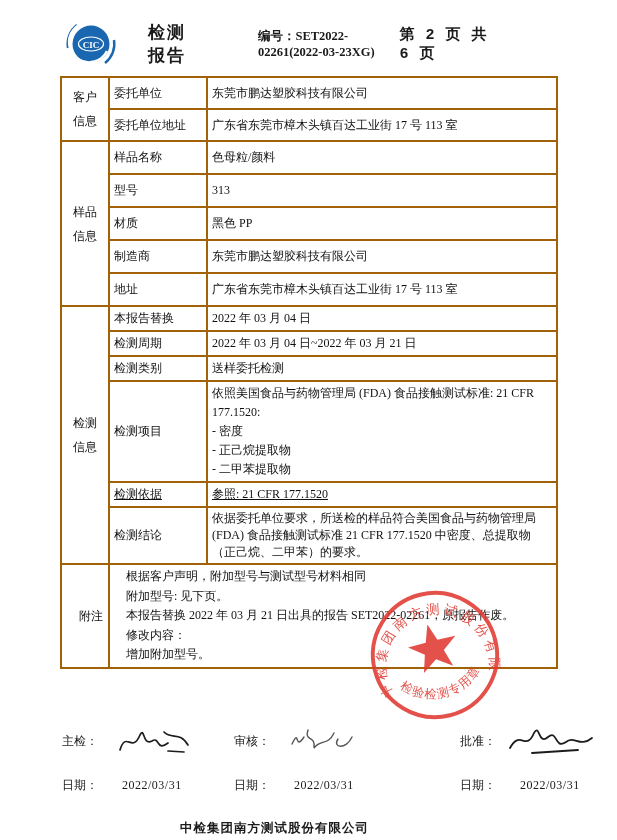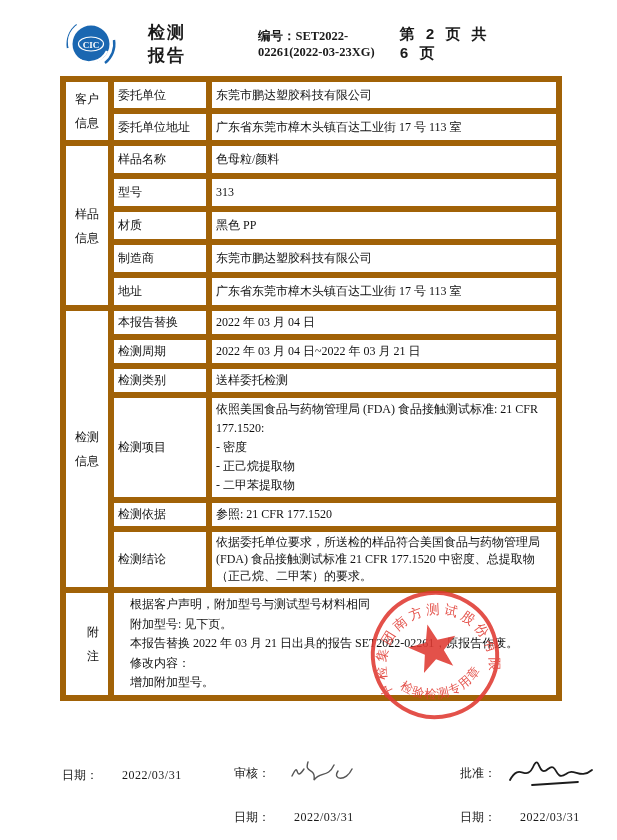--- a/index.html
+++ b/index.html
@@ -20,31 +20,31 @@
   .hd-title { font-size:17px; font-weight:bold; margin-left:30px; letter-spacing:2px; }
   .hd-no { font-size:12.5px; font-weight:bold; margin-left:58px; }
   .hd-page { font-size:15px; font-weight:bold; margin-left:auto; letter-spacing:1px;font-family:Liberation Mono, monospace; }
 
   
   table.report {
     border-collapse:collapse; table-layout:fixed;
     width:496px; margin:4px 0 0 60px;
   }
   table.report td {
-    border:6px solid #a16207; font-size:12px; color:#111;
+    border:2px solid #a16207; font-size:12px; color:#111;
     padding:2px 4px; vertical-align:middle;
   }
   td.sec-label { text-align:center; white-space:pre-line; line-height:24px; }
   td.f-label  { padding-left:8px; }
   td.f-value  { padding-left:11px; white-space:pre-line; line-height:19px; }
   tr.h32 td { height:32px; }
   tr.h33 td { height:33px; }
   tr.h25 td { height:25px; }
   tr.h96 td { height:96px; }
-  tr.h24 td { height:24px; }
+  tr.h24 td { height:24px;text-decoration:underline; }
   tr.h50 td { height:50px; line-height:17px; }
   tr.h97 td { height:97px;padding-left:16px; }
   td.notes { padding-left:11px; white-space:pre-line; line-height:19.5px; vertical-align:middle; }
 
   
   .sig-area {
     margin:52px 58px 0 62px;
     display:grid; grid-template-columns:172px 182px 1fr;
   }
   .sig-col { position:relative; }
@@ -176,20 +176,26 @@
     <text font-size="13.5" fill="#e03a32" letter-spacing="3.6" font-family="Liberation Serif, serif">
       <textPath href="#arcTop" startOffset="0">中检集团南方测试股份有限公司</textPath>
     </text>
     <text font-size="12.5" fill="#e03a32" letter-spacing="1" font-family="Liberation Serif, serif">
       <textPath href="#arcBottom" startOffset="2">检验检测专用章</textPath>
     </text>
   </svg>
 
   <div class="sig-area">
     <div class="sig-col">
+      <div class="sig-row">
+        <span class="sig-label">主检：</span>
+        <svg class="sig-img" width="92" height="40" viewBox="0 0 92 40">
+          <path d="M14,28 C20,8 26,32 34,13 C39,4 36,24 46,19 C54,14 50,30 62,21 M58,10 C66,18 74,9 82,23 M62,29 L78,30" stroke="#1c1c1c" stroke-width="1.7" fill="none" stroke-linecap="round"></path>
+        </svg>
+      </div>
       <div class="date-row">
         <span>日期：</span>
         <span class="date-value">2022/03/31</span>
       </div>
     </div>
     <div class="sig-col">
       <div class="sig-row">
         <span class="sig-label">审核：</span>
         <svg class="sig-img" width="86" height="40" viewBox="0 0 86 40">
           <path d="M14,22 C22,5 16,30 26,15 M30,8 C26,20 38,13 36,26 C42,17 50,24 56,11 M60,17 C54,26 68,28 74,15" stroke="#555" stroke-width="1.4" fill="none" stroke-linecap="round"></path>

